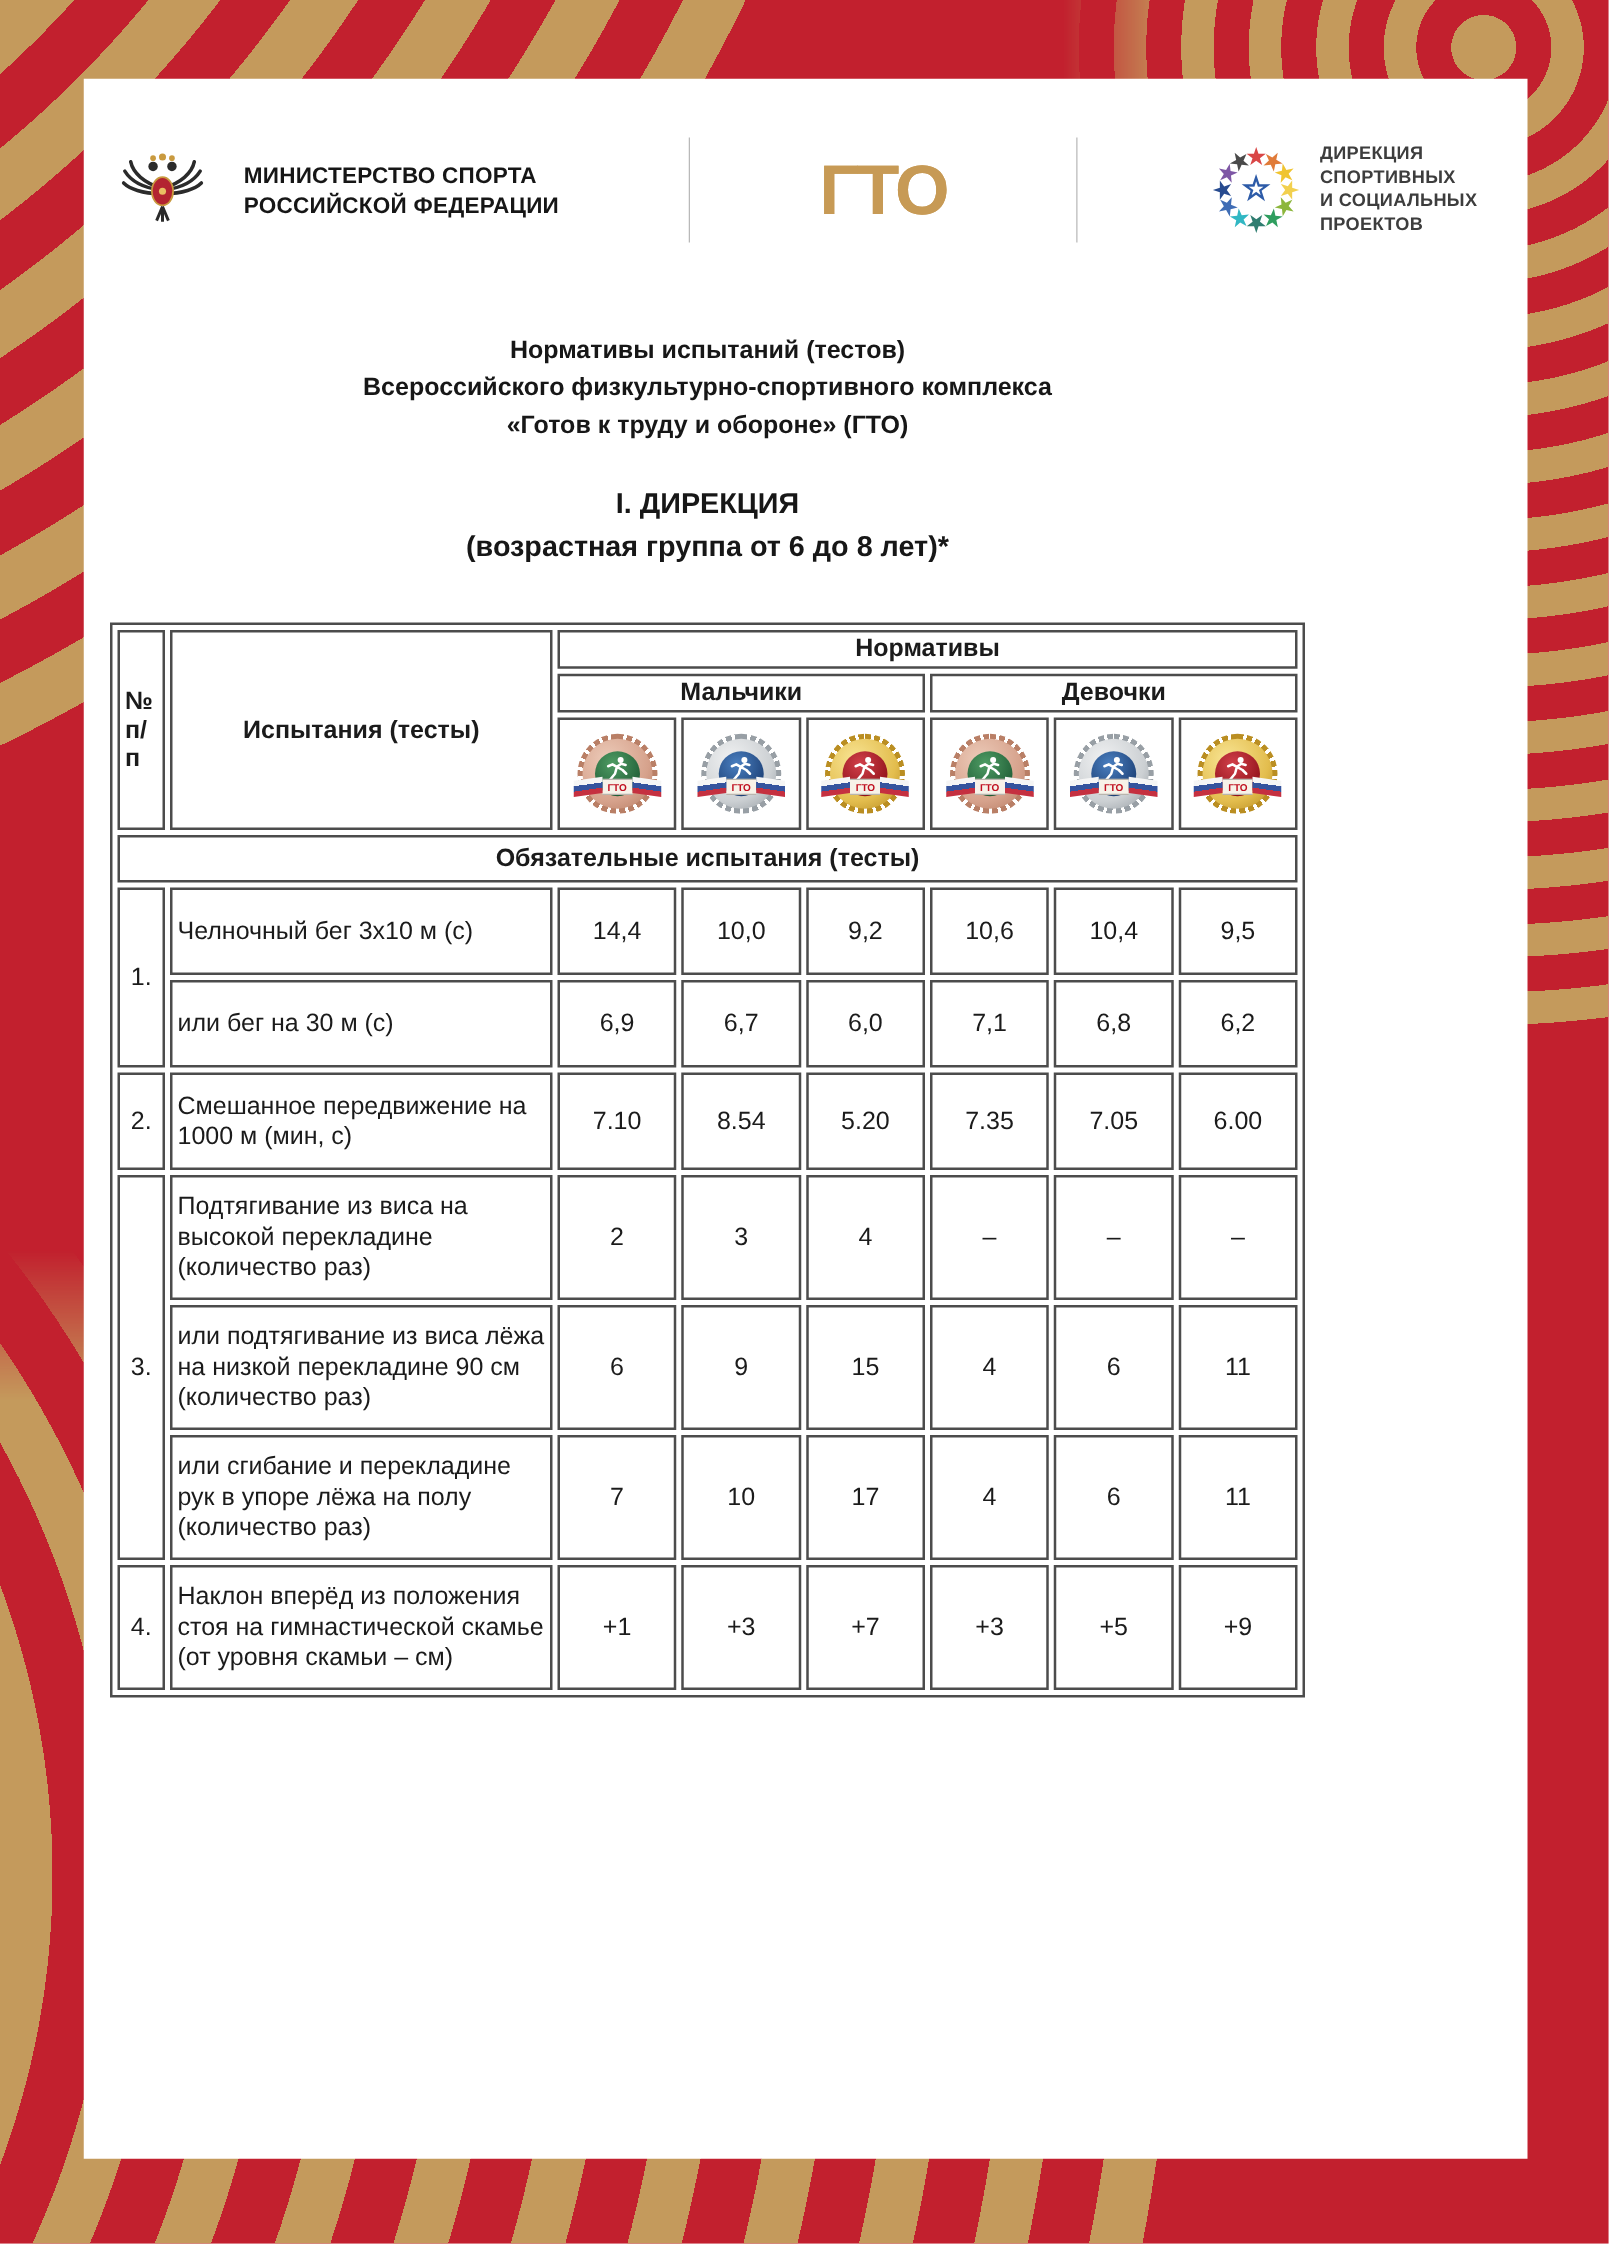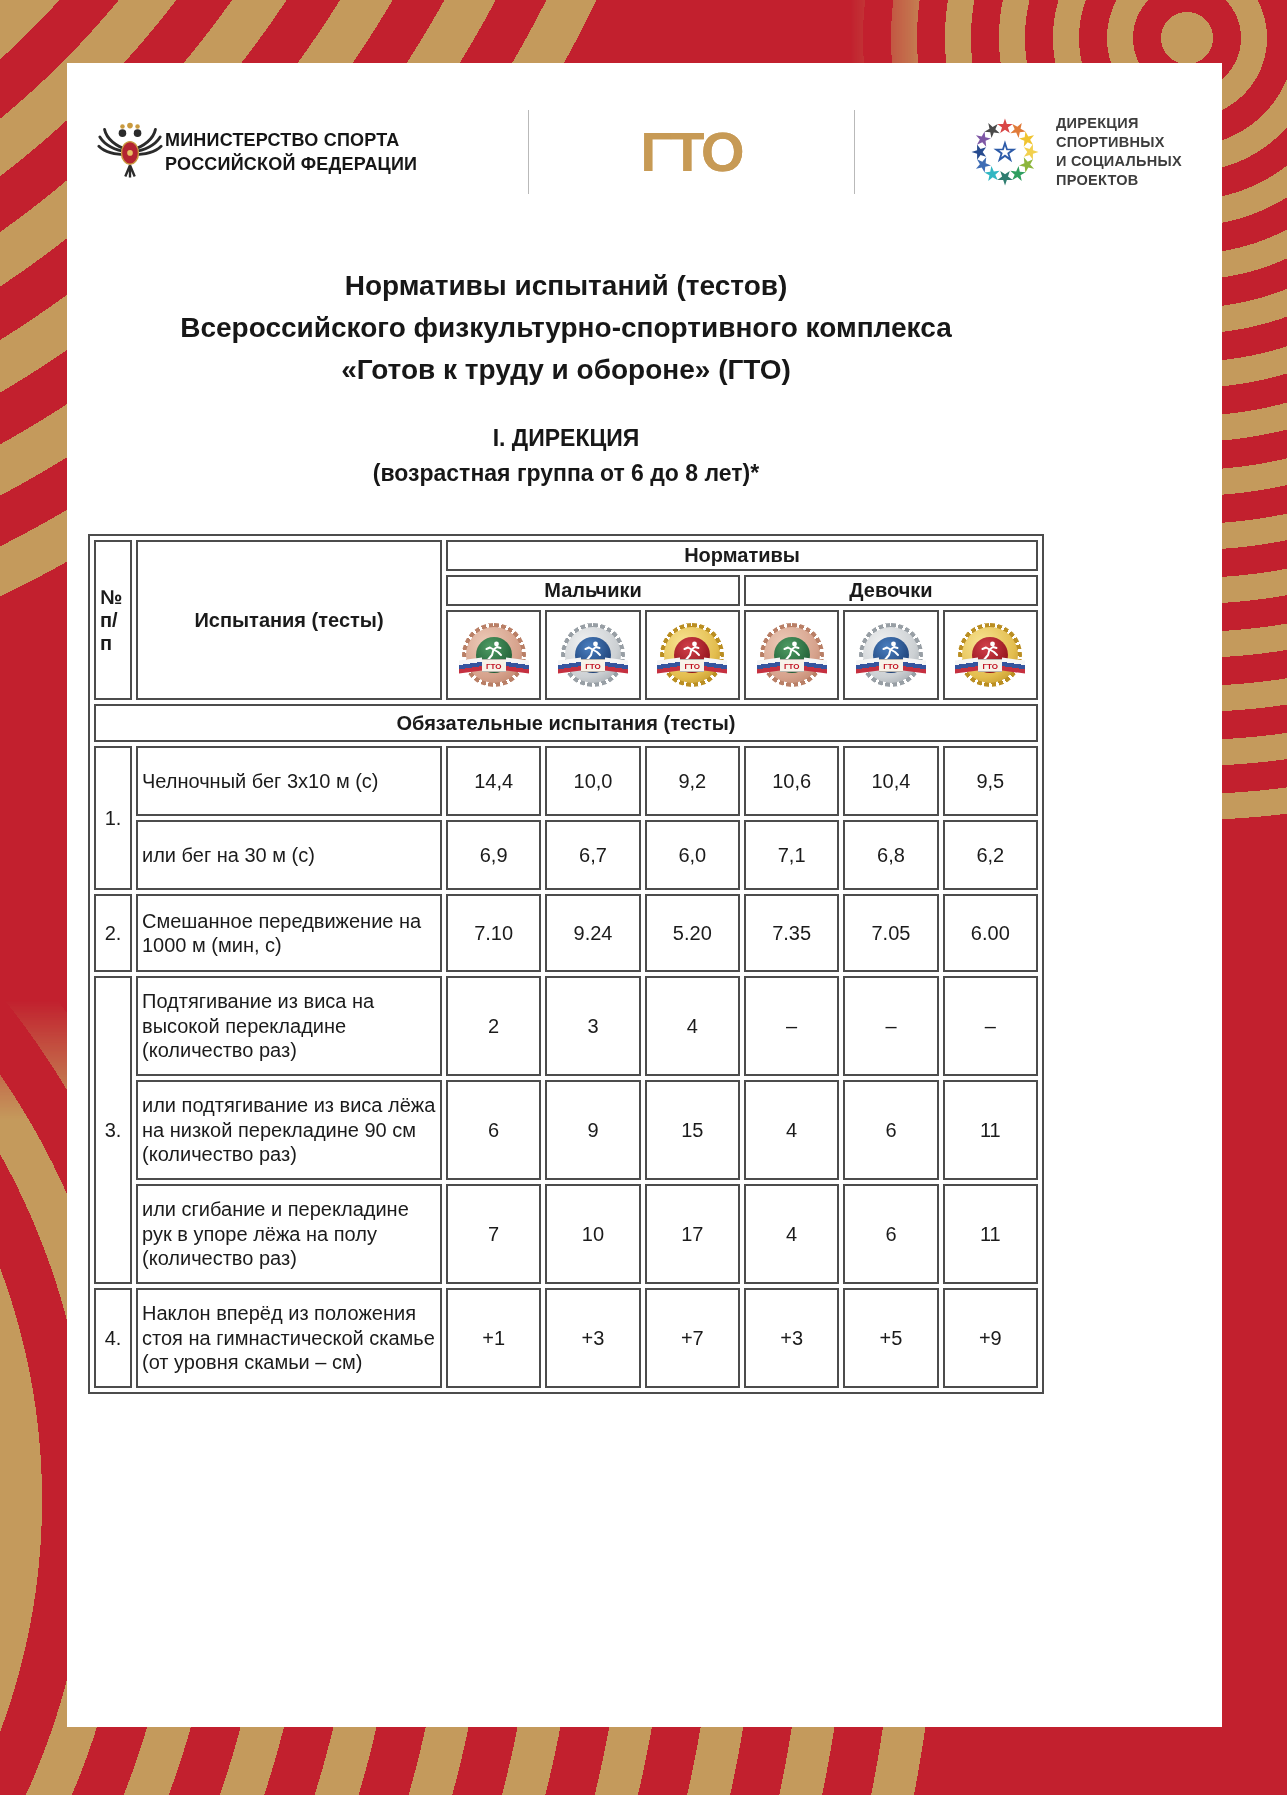--- a/index.html
+++ b/index.html
@@ -53,21 +53,21 @@
       #c49a5c 1430px 1472px, rgba(0,0,0,0) 1472px 1520px,
       #c49a5c 1520px 1562px, rgba(0,0,0,0) 1562px);}
 
   
   .card{position:absolute;left:67px;top:63px;width:1155px;height:1664px;background:#fff;}
 
   
   .hdr{display:flex;align-items:center;justify-content:space-between;
        margin:34px 40px 0 30px;height:110px;}
   .vdiv{width:1px;height:84px;background:#b9b9b9;flex:0 0 auto;}
-  .ministry{display:flex;align-items:center;gap:2px;flex:0 0 auto;}
+  .ministry{display:flex;align-items:center;gap:32px;flex:0 0 auto;}
   .ministry-text{font-size:18px;font-weight:bold;color:#161616;line-height:1.35;letter-spacing:.2px;}
   .gto-group{display:flex;align-items:center;gap:14px;flex:0 0 auto;}
   .gto-letters{font-size:56px;font-weight:800;color:#c79a55;letter-spacing:-2px;line-height:1;
                text-shadow:0 0 0 #c79a55;}
   .gto-text{font-size:19px;font-weight:bold;color:#c79a55;line-height:1.28;}
   .direction{display:flex;align-items:center;gap:12px;flex:0 0 auto;}
   .dir-text{font-size:14.5px;font-weight:bold;color:#3d3d3d;line-height:1.3;letter-spacing:.3px;}
 
   
   .dstars{position:relative;width:78px;height:78px;flex:0 0 auto;}
@@ -83,21 +83,21 @@
   .dstars span:nth-child(6){--a:150deg;color:#2f9e5f;}
   .dstars span:nth-child(7){--a:180deg;color:#2f7d70;}
   .dstars span:nth-child(8){--a:210deg;color:#31b7c3;}
   .dstars span:nth-child(9){--a:240deg;color:#3f6db5;}
   .dstars span:nth-child(10){--a:270deg;color:#274b8f;}
   .dstars span:nth-child(11){--a:300deg;color:#7e57a5;}
   .dstars span:nth-child(12){--a:330deg;color:#4a4a4a;}
 
   
   .content{width:956px;margin-left:21px;}
-  .title{margin-top:58px;text-align:center;font-size:28px;font-weight:bold;
+  .title{margin-top:58px;text-align:center;font-size:20px;font-weight:bold;
          color:#171717;line-height:1.5;}
   .subtitle{margin-top:30px;text-align:center;font-size:23px;font-weight:bold;
          color:#171717;line-height:1.5;}
 
   
   table.norm{margin-top:44px;width:956px;table-layout:fixed;
     border-collapse:separate;border-spacing:4px;background:#fff;
     border:2px solid #4c4c4c;}
   table.norm td,table.norm th{border:2px solid #4c4c4c;background:#fff;
     font-size:20px;color:#1b1b1b;vertical-align:middle;padding:2px 4px;}
@@ -377,21 +377,21 @@
           <td class="val">6,0</td>
           <td class="val">7,1</td>
           <td class="val">6,8</td>
           <td class="val">6,2</td>
         </tr>
 
         <tr class="r-m">
           <td class="no">2.</td>
           <td class="test">Смешанное передвижение на 1000 м (мин, с)</td>
           <td class="val">7.10</td>
-          <td class="val">9.24</td>
+          <td class="val">8.54</td>
           <td class="val">5.20</td>
           <td class="val">7.35</td>
           <td class="val">7.05</td>
           <td class="val">6.00</td>
         </tr>
 
         <tr class="r-l">
           <td class="no" rowspan="3">3.</td>
           <td class="test">Подтягивание из виса на высокой перекладине (количество раз)</td>
           <td class="val">2</td>

